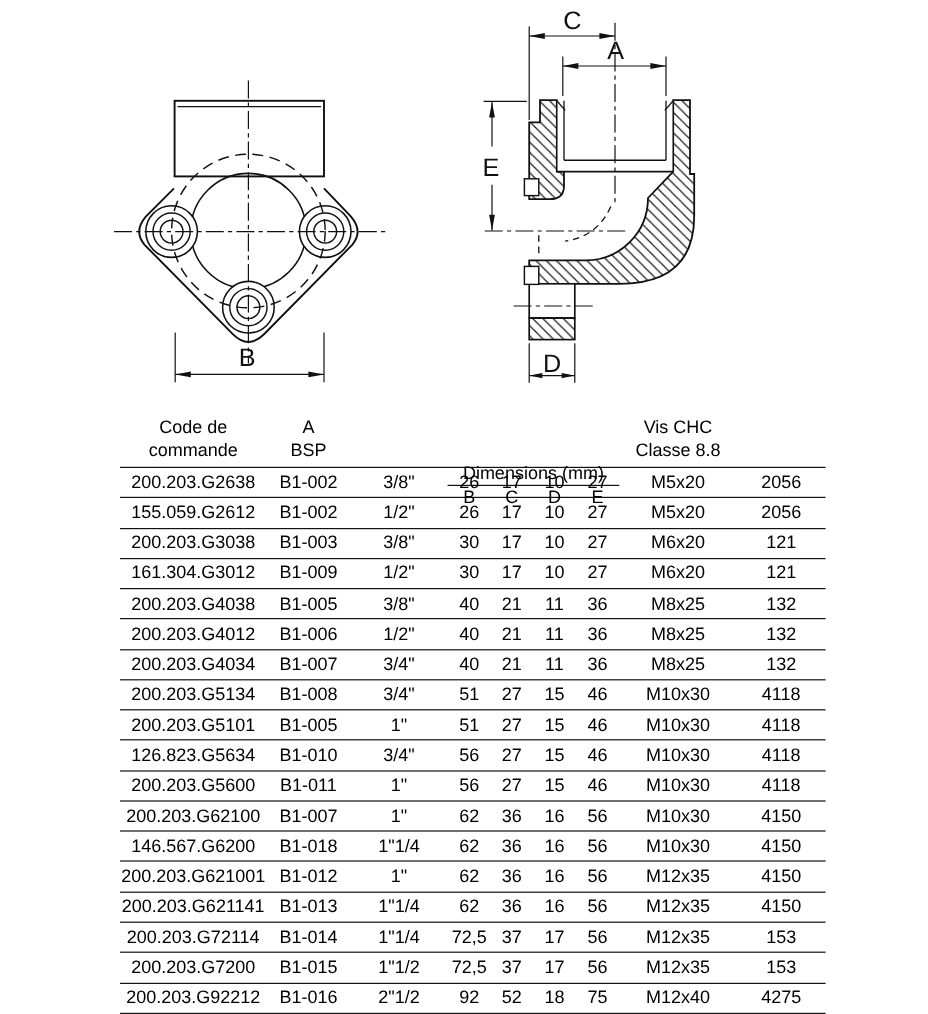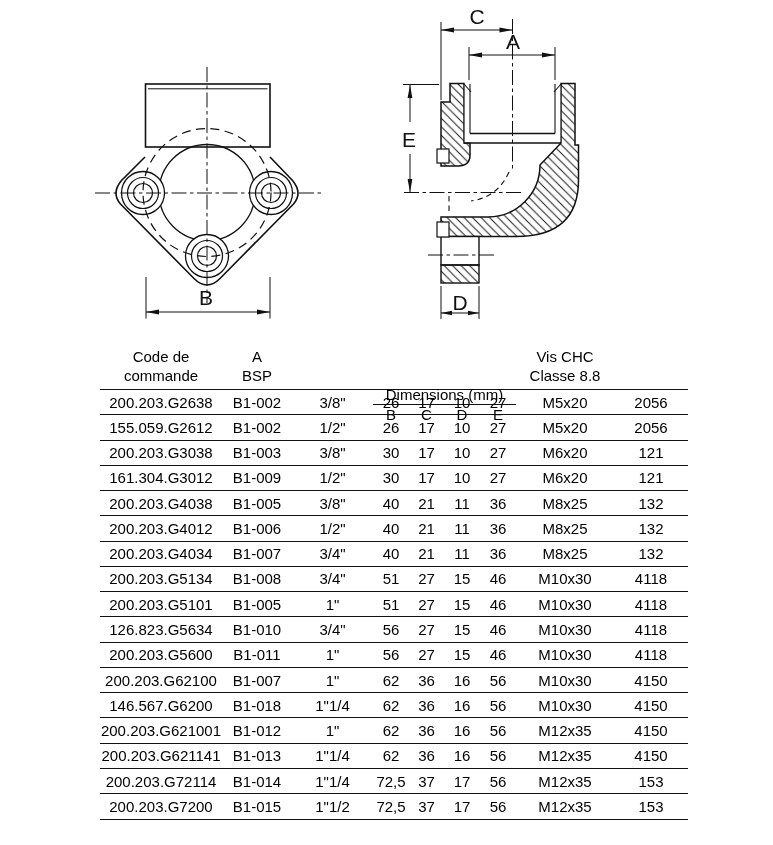--- a/index.html
+++ b/index.html
@@ -362,16 +362,27 @@
       <span class="c-old">B1-015</span>
       <span class="c-bsp">1"1/2</span>
       <span class="c-b">72,5</span>
       <span class="c-c">37</span>
       <span class="c-d">17</span>
       <span class="c-e">56</span>
       <span class="c-screw">M12x35</span>
       <span class="c-oring">153</span>
     </div>
 
+    <div class="t-row">
+      <span class="c-code">200.203.G92212</span>
+      <span class="c-old">B1-016</span>
+      <span class="c-bsp">2"1/2</span>
+      <span class="c-b">92</span>
+      <span class="c-c">52</span>
+      <span class="c-d">18</span>
+      <span class="c-e">75</span>
+      <span class="c-screw">M12x40</span>
+      <span class="c-oring">4275</span>
+    </div>
   </div>
   </div>
 
 </div>
 
 </body></html>

